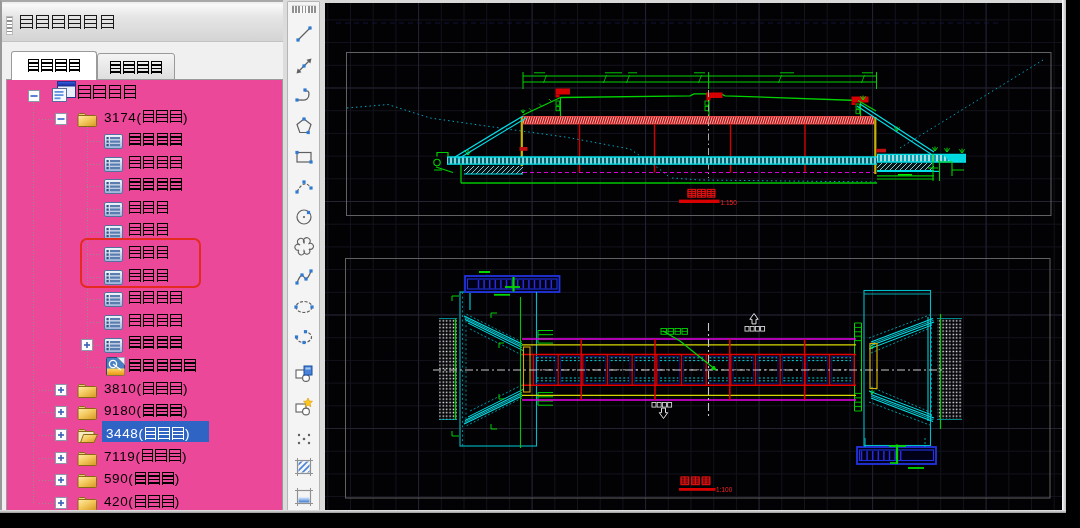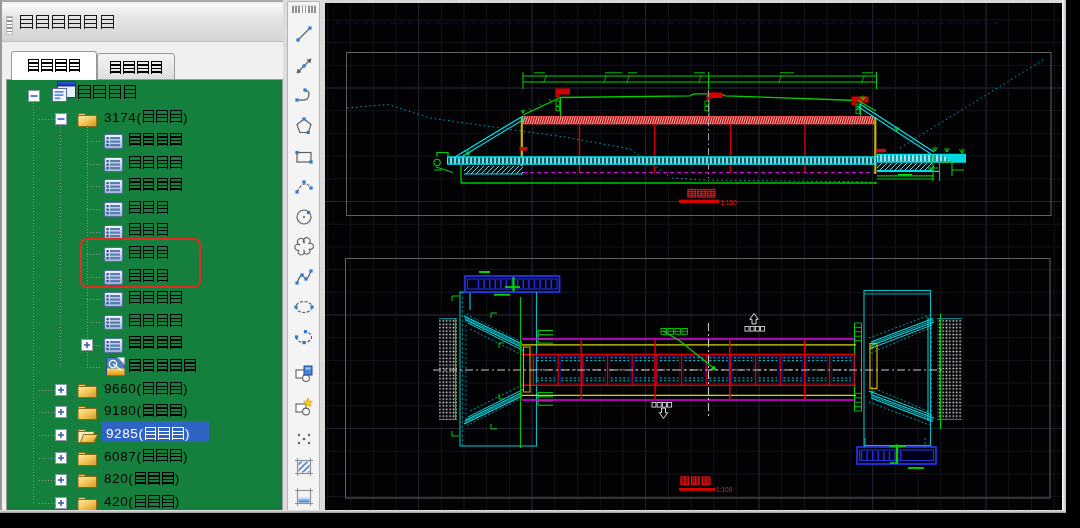--- a/index.html
+++ b/index.html
@@ -17,21 +17,21 @@
 .zt{display:inline-block;width:13px;height:13.8px;margin:0 1.6px;vertical-align:-2px;
    border-left:1.2px solid #1a1a1a;border-right:1.2px solid #1a1a1a;
    background:repeating-linear-gradient(#1a1a1a 0 1.2px,transparent 1.2px 4.1px)}
 .zw{display:inline-block;width:11.6px;height:13px;margin:0 1.1px;vertical-align:-1.8px;
    border-left:1.2px solid #fff;border-right:1.2px solid #fff;
    background:repeating-linear-gradient(#fff 0 1.25px,transparent 1.25px 3.5px)}
 #tabs{position:absolute;left:2px;top:40px;width:281px;height:38px;background:#f0f0f0}
 .tab{position:absolute;font-size:13.5px;font-weight:bold;color:#000;text-align:center;padding-top:6px}
 #tab1{left:7px;top:9px;width:86px;height:29px;background:#fff;border:1px solid #9a9a9a;border-bottom:none;border-radius:3px 3px 0 0;z-index:3}
 #tab2{left:93px;top:11px;width:78px;height:27px;background:linear-gradient(#f4f4f4,#dedede);border:1px solid #9a9a9a;border-radius:3px 3px 0 0;z-index:2}
-#tree{position:absolute;left:4px;top:77px;width:277px;height:434px;background:#15803d;border:1px solid #9a9a9a;border-top:1px solid #9a9a9a;overflow:hidden}
+#tree{position:absolute;left:4px;top:77px;width:277px;height:434px;background:#ec4899;border:1px solid #9a9a9a;border-top:1px solid #9a9a9a;overflow:hidden}
 .row{position:absolute;left:0;height:22px;white-space:nowrap;font-size:13px;color:#000}
 .rtxt{position:absolute;top:2px;font-size:13.5px;letter-spacing:0}
 .num{font-size:13.5px;letter-spacing:0.6px;font-family:"Liberation Sans",sans-serif}
 #sel{position:absolute;left:95px;top:-3px;width:107px;height:21px;background:#2f63c4}
 #redbox{position:absolute;left:73px;top:158px;width:121px;height:50px;border:2.6px solid #e32b20;border-radius:7px;z-index:5}
 
 #tbgap{position:absolute;left:283px;top:0;width:42px;height:513px;background:#dcdcdc}
 #tbar{position:absolute;left:287px;top:1px;width:33px;height:511px;background:#f4f4f4;border:1px solid #b5b5b5;border-radius:1px}
 #tgrip{position:absolute;left:4px;top:3px;width:24px;height:8px;
   background:repeating-linear-gradient(90deg,#909090 0 1.5px,#fafafa 1.5px 3.2px);border-top:1px solid #ddd}
@@ -325,21 +325,21 @@
             <defs>
               <linearGradient id="gf14" x1="0" y1="0" x2="0.9" y2="1">
                 <stop offset="0" stop-color="#feeaae"></stop>
                 <stop offset="0.45" stop-color="#f5cc62"></stop>
                 <stop offset="1" stop-color="#d89b25"></stop>
               </linearGradient>
             </defs>
             <path d="M1.5 5.5 V3.5 a1 1 0 0 1 1-1 h5 l2 2.5" fill="#e8cc80" stroke="#8a6914"></path>
             <rect x="1" y="4.5" width="18.5" height="11" rx="1" fill="url(#gf14)" stroke="#8a6914"></rect>
           </svg>
-          <span class="rtxt" style="left:97px"><span class="num">9660(</span><i class="z"></i><i class="z"></i><i class="z"></i><span class="num">)</span></span>
+          <span class="rtxt" style="left:97px"><span class="num">3810(</span><i class="z"></i><i class="z"></i><i class="z"></i><span class="num">)</span></span>
         </div>
         <div class="row" style="top:321.4px">
           <svg style="position:absolute;left:48px;top:5px" width="12" height="12">
             <rect x="0.5" y="0.5" width="11" height="11" fill="#fdfdfd" stroke="#8a9aa8"></rect>
             <rect x="3" y="5.2" width="6" height="1.6" fill="#3a62b5"></rect>
             <rect x="5.2" y="3" width="1.6" height="6" fill="#3a62b5"></rect>
           </svg>
           <svg style="position:absolute;left:70px;top:3px" width="21" height="16">
             <defs>
               <linearGradient id="gf15" x1="0" y1="0" x2="0.9" y2="1">
@@ -365,59 +365,59 @@
               <linearGradient id="gf16" x1="0" y1="0" x2="0.9" y2="1">
                 <stop offset="0" stop-color="#feeaae"></stop>
                 <stop offset="0.45" stop-color="#f5cc62"></stop>
                 <stop offset="1" stop-color="#d89b25"></stop>
               </linearGradient>
             </defs>
             <path d="M1.5 5.5 V3.5 a1 1 0 0 1 1-1 h5 l2 2.5" fill="#e8cc80" stroke="#8a6914"></path>
             <rect x="1" y="4.5" width="16" height="11" rx="1" fill="#f7e9bf" stroke="#8a6914"></rect>
             <path d="M3.5 15.5 L6.5 7.5 h14 l-3.5 8 z" fill="url(#gf16)" stroke="#8a6914"></path>
           </svg>
-          <span class="rtxt" style="left:99px;color:#fff"><span class="num">9285(</span><i class="zw"></i><i class="zw"></i><i class="zw"></i><span class="num">)</span></span>
+          <span class="rtxt" style="left:99px;color:#fff"><span class="num">3448(</span><i class="zw"></i><i class="zw"></i><i class="zw"></i><span class="num">)</span></span>
         </div>
         <div class="row" style="top:366.6px">
           <svg style="position:absolute;left:48px;top:5px" width="12" height="12">
             <rect x="0.5" y="0.5" width="11" height="11" fill="#fdfdfd" stroke="#8a9aa8"></rect>
             <rect x="3" y="5.2" width="6" height="1.6" fill="#3a62b5"></rect>
             <rect x="5.2" y="3" width="1.6" height="6" fill="#3a62b5"></rect>
           </svg>
           <svg style="position:absolute;left:70px;top:3px" width="21" height="16">
             <defs>
               <linearGradient id="gf17" x1="0" y1="0" x2="0.9" y2="1">
                 <stop offset="0" stop-color="#feeaae"></stop>
                 <stop offset="0.45" stop-color="#f5cc62"></stop>
                 <stop offset="1" stop-color="#d89b25"></stop>
               </linearGradient>
             </defs>
             <path d="M1.5 5.5 V3.5 a1 1 0 0 1 1-1 h5 l2 2.5" fill="#e8cc80" stroke="#8a6914"></path>
             <rect x="1" y="4.5" width="18.5" height="11" rx="1" fill="url(#gf17)" stroke="#8a6914"></rect>
           </svg>
-          <span class="rtxt" style="left:97px"><span class="num">6087(</span><i class="z"></i><i class="z"></i><i class="z"></i><span class="num">)</span></span>
+          <span class="rtxt" style="left:97px"><span class="num">7119(</span><i class="z"></i><i class="z"></i><i class="z"></i><span class="num">)</span></span>
         </div>
         <div class="row" style="top:389.2px">
           <svg style="position:absolute;left:48px;top:5px" width="12" height="12">
             <rect x="0.5" y="0.5" width="11" height="11" fill="#fdfdfd" stroke="#8a9aa8"></rect>
             <rect x="3" y="5.2" width="6" height="1.6" fill="#3a62b5"></rect>
             <rect x="5.2" y="3" width="1.6" height="6" fill="#3a62b5"></rect>
           </svg>
           <svg style="position:absolute;left:70px;top:3px" width="21" height="16">
             <defs>
               <linearGradient id="gf18" x1="0" y1="0" x2="0.9" y2="1">
                 <stop offset="0" stop-color="#feeaae"></stop>
                 <stop offset="0.45" stop-color="#f5cc62"></stop>
                 <stop offset="1" stop-color="#d89b25"></stop>
               </linearGradient>
             </defs>
             <path d="M1.5 5.5 V3.5 a1 1 0 0 1 1-1 h5 l2 2.5" fill="#e8cc80" stroke="#8a6914"></path>
             <rect x="1" y="4.5" width="18.5" height="11" rx="1" fill="url(#gf18)" stroke="#8a6914"></rect>
           </svg>
-          <span class="rtxt" style="left:97px"><span class="num">820(</span><i class="z"></i><i class="z"></i><i class="z"></i><span class="num">)</span></span>
+          <span class="rtxt" style="left:97px"><span class="num">590(</span><i class="z"></i><i class="z"></i><i class="z"></i><span class="num">)</span></span>
         </div>
         <div class="row" style="top:411.8px">
           <svg style="position:absolute;left:48px;top:5px" width="12" height="12">
             <rect x="0.5" y="0.5" width="11" height="11" fill="#fdfdfd" stroke="#8a9aa8"></rect>
             <rect x="3" y="5.2" width="6" height="1.6" fill="#3a62b5"></rect>
             <rect x="5.2" y="3" width="1.6" height="6" fill="#3a62b5"></rect>
           </svg>
           <svg style="position:absolute;left:70px;top:3px" width="21" height="16">
             <defs>
               <linearGradient id="gf19" x1="0" y1="0" x2="0.9" y2="1">

